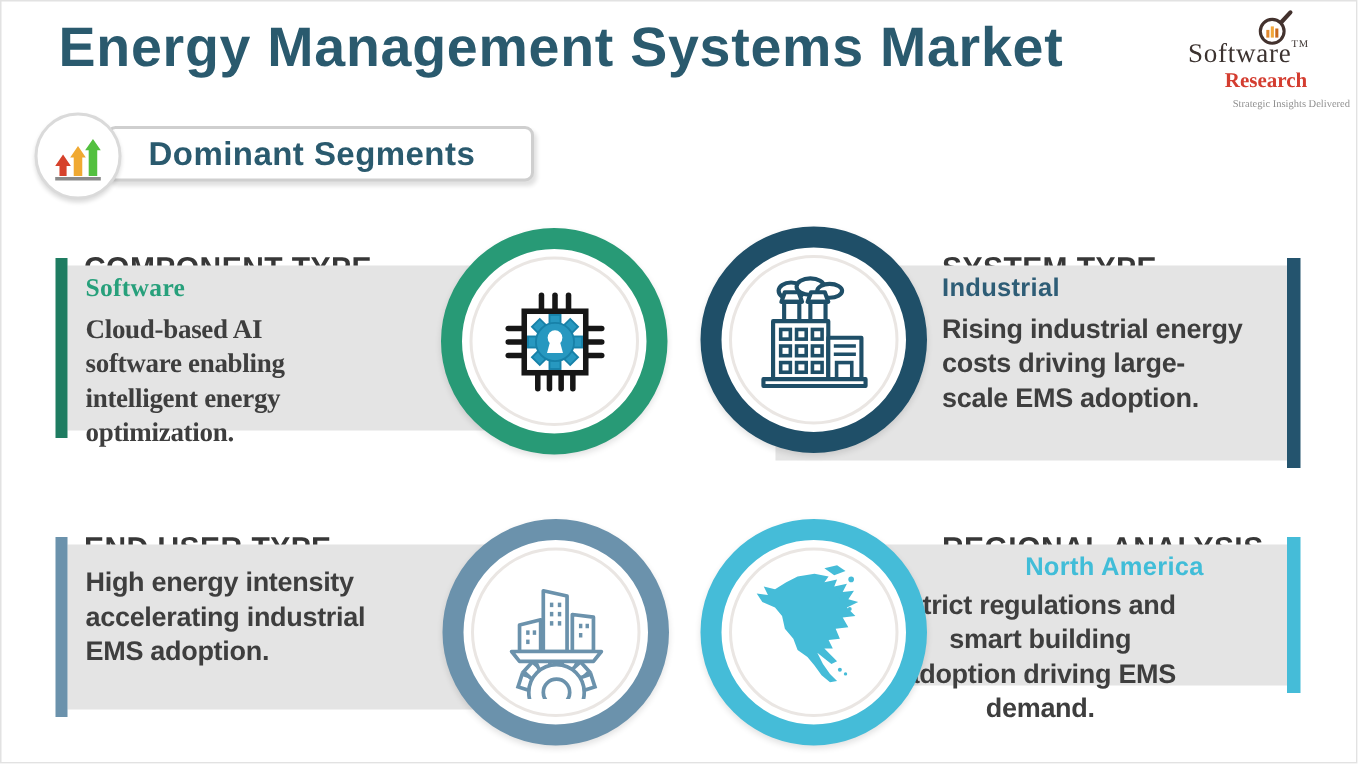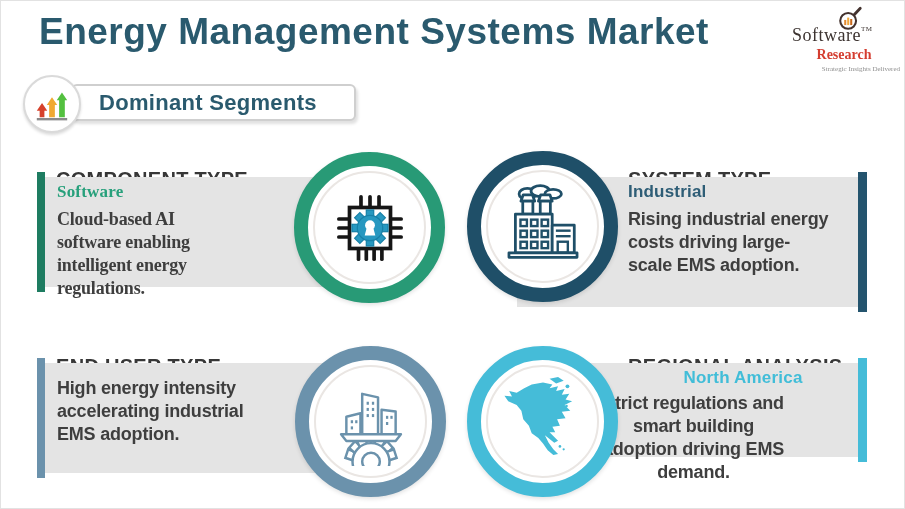--- a/index.html
+++ b/index.html
@@ -102,21 +102,21 @@
 
   
   <section class="quad q1">
     <h2 class="quad-heading">COMPONENT TYPE</h2>
     <div class="panel">
       <div class="bar left-bar"></div>
       <div class="sub">Software</div>
       <div class="desc">Cloud-based AI
 software enabling
 intelligent energy
-regulations.</div>
+optimization.</div>
     </div>
     <div class="circle">
       <div class="inner">
         <svg width="82" height="82" viewBox="0 0 100 100">
           <g stroke="#161616" stroke-width="4.5" stroke-linecap="round">
             <path d="M39,12 V24"></path>
               <path d="M50,12 V24"></path>
               <path d="M61,12 V24"></path>
             <path d="M36,76 V88"></path>
               <path d="M45.5,76 V88"></path>

